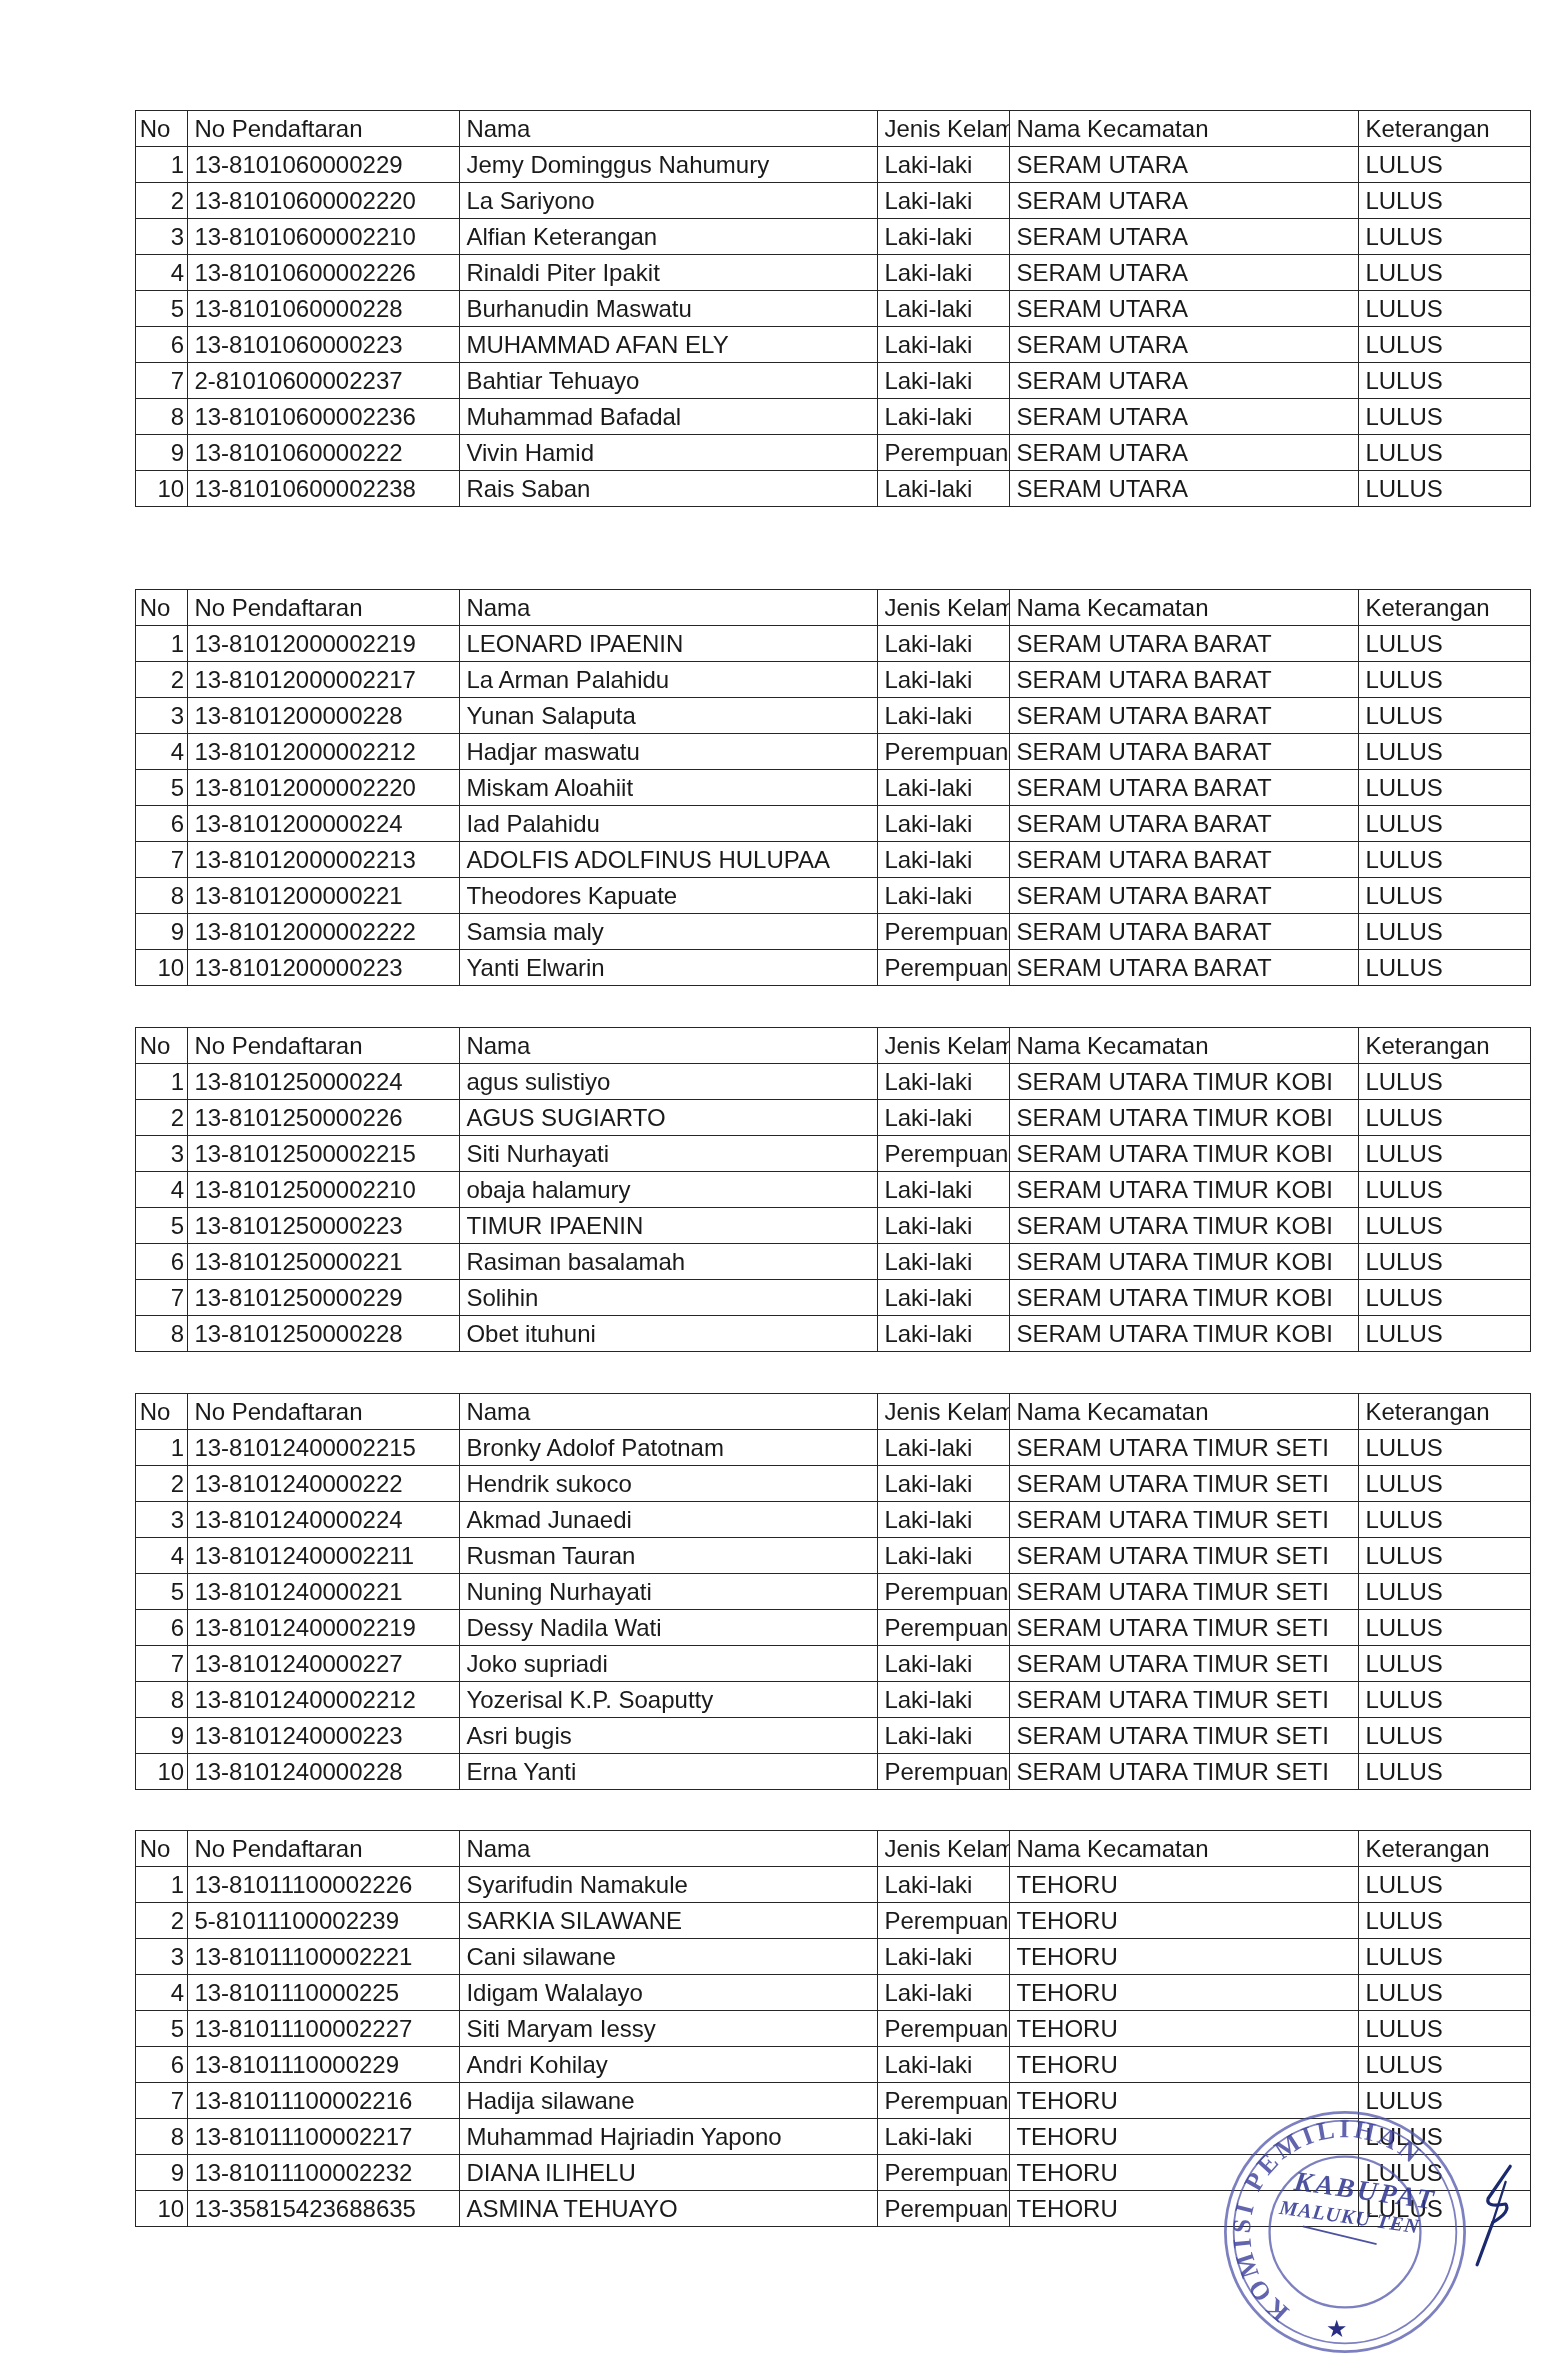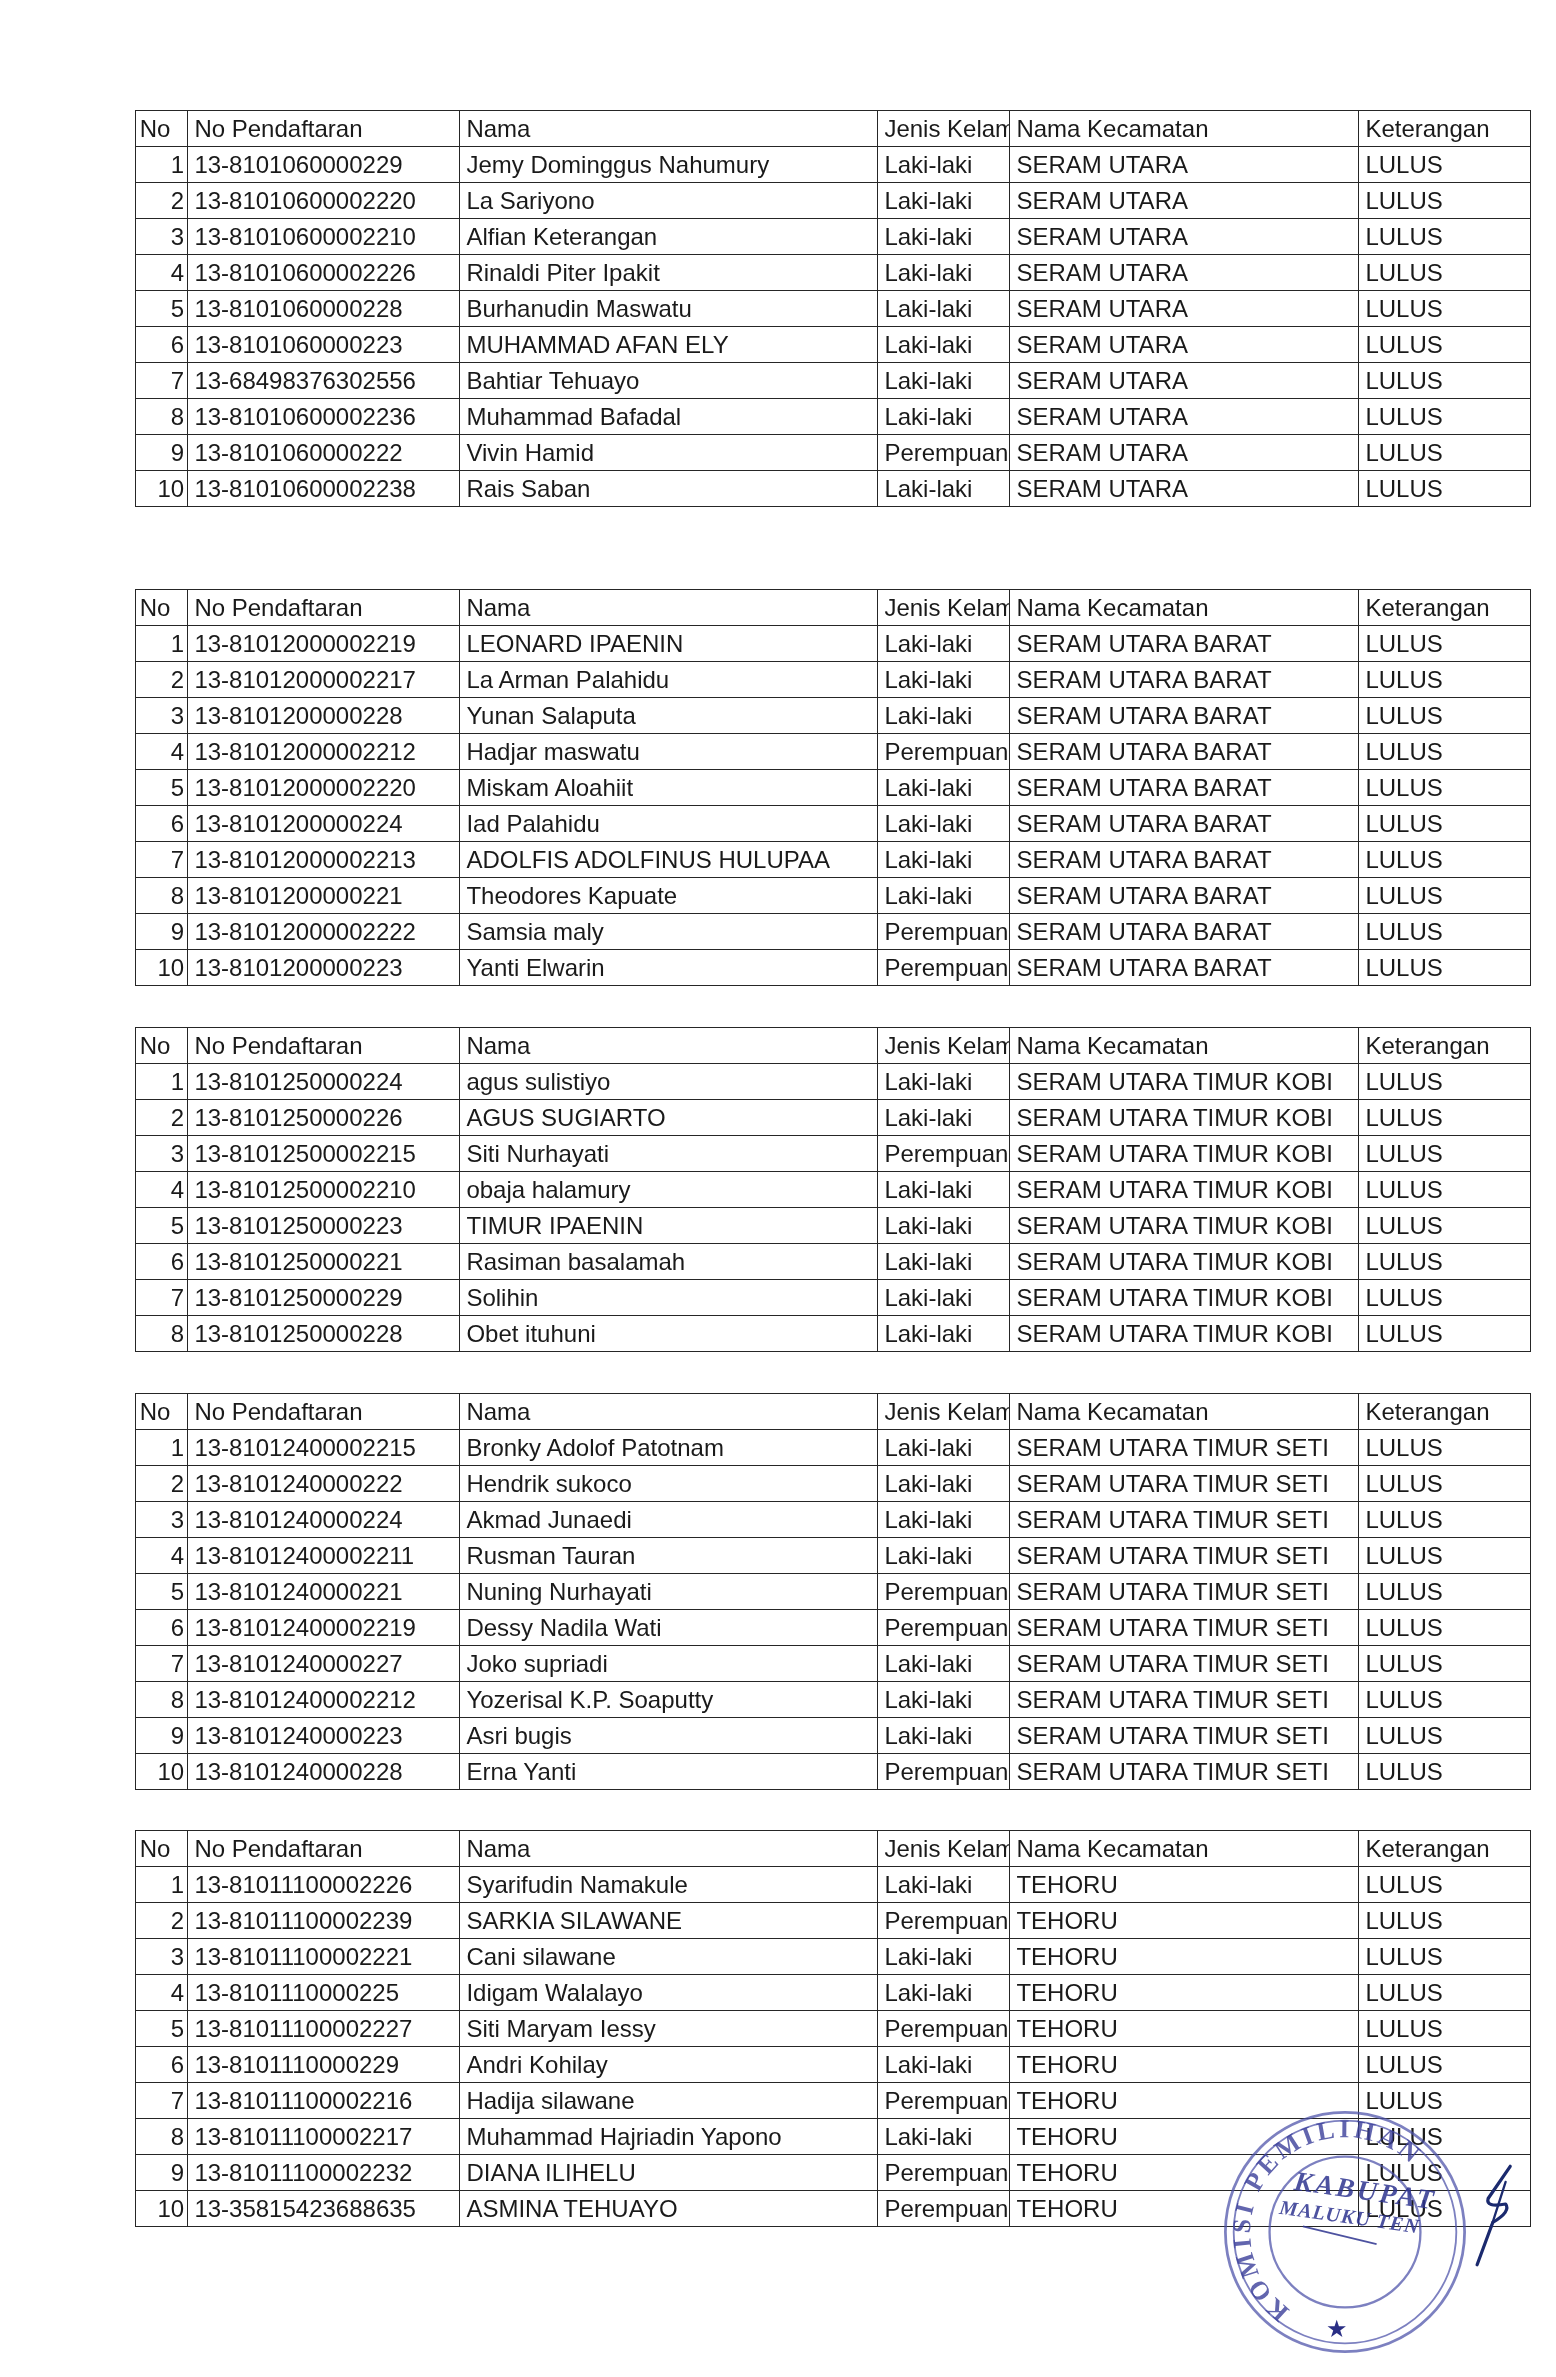--- a/index.html
+++ b/index.html
@@ -91,21 +91,21 @@
     <tr>
           <td class="c-no">6</td>
           <td>13-8101060000223</td>
           <td>MUHAMMAD AFAN ELY</td>
           <td>Laki-laki</td>
           <td>SERAM UTARA</td>
           <td>LULUS</td>
         </tr>
     <tr>
           <td class="c-no">7</td>
-          <td>13-68498376302556</td>
+          <td>2-81010600002237</td>
           <td>Bahtiar Tehuayo</td>
           <td>Laki-laki</td>
           <td>SERAM UTARA</td>
           <td>LULUS</td>
         </tr>
     <tr>
           <td class="c-no">8</td>
           <td>13-81010600002236</td>
           <td>Muhammad Bafadal</td>
           <td>Laki-laki</td>
@@ -439,21 +439,21 @@
     <tr>
           <td class="c-no">1</td>
           <td>13-81011100002226</td>
           <td>Syarifudin Namakule</td>
           <td>Laki-laki</td>
           <td>TEHORU</td>
           <td>LULUS</td>
         </tr>
     <tr>
           <td class="c-no">2</td>
-          <td>13-81011100002239</td>
+          <td>5-81011100002239</td>
           <td>SARKIA SILAWANE</td>
           <td>Perempuan</td>
           <td>TEHORU</td>
           <td>LULUS</td>
         </tr>
     <tr>
           <td class="c-no">3</td>
           <td>13-81011100002221</td>
           <td>Cani silawane</td>
           <td>Laki-laki</td>

